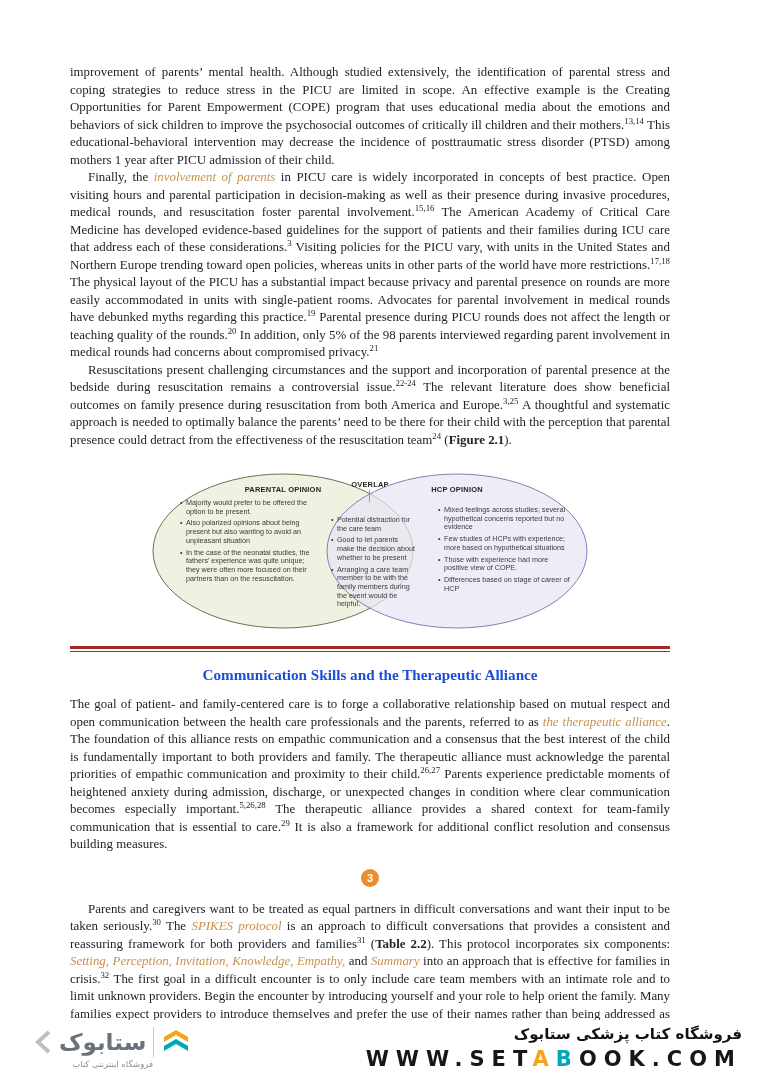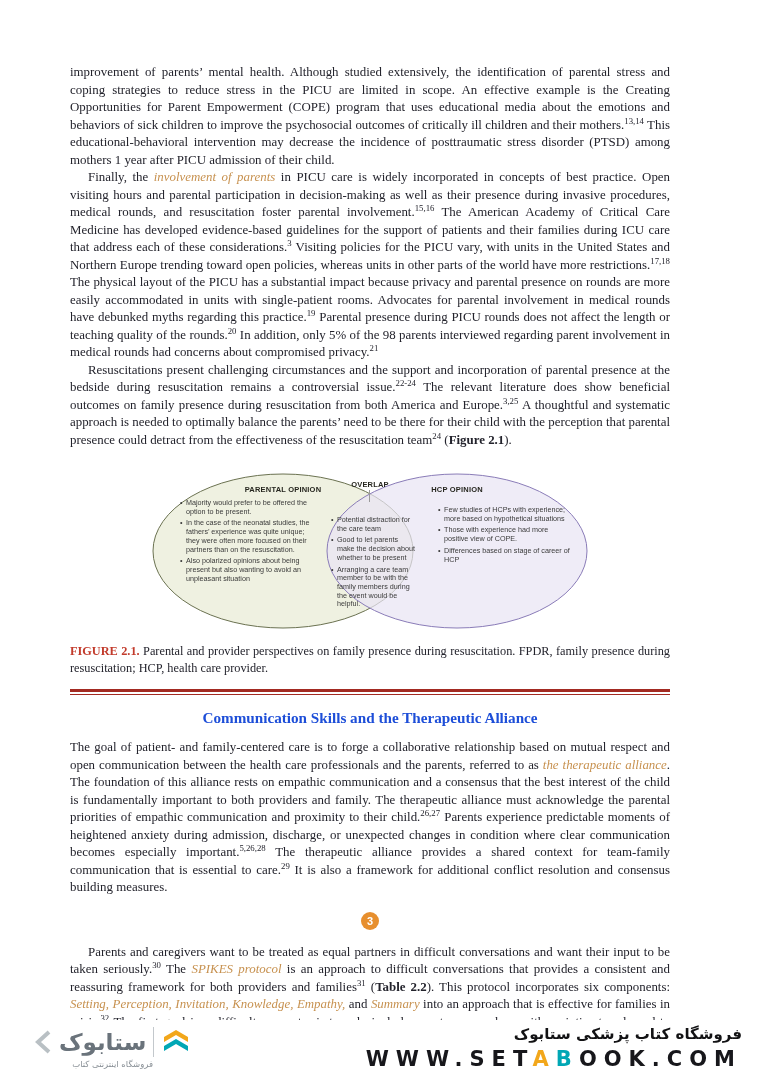--- a/index.html
+++ b/index.html
@@ -91,36 +91,36 @@
       <svg width="440" height="168" viewBox="0 0 440 168">
         <ellipse cx="133" cy="86" rx="130" ry="77" fill="#eff1e1" stroke="#6b7251" stroke-width="1"></ellipse>
         <ellipse cx="307" cy="86" rx="130" ry="77" fill="#e9e4f4" fill-opacity="0.72" stroke="#8a7cb8" stroke-width="1"></ellipse>
       </svg>
       <div class="v-head parental">PARENTAL OPINION</div>
       <div class="v-head overlap">OVERLAP</div>
       <div class="v-line"></div>
       <div class="v-head hcp">HCP OPINION</div>
       <div class="v-list parental">
           <div class="v-item">Majority would prefer to be offered the option to be present.</div>
+          <div class="v-item">Also polarized opinions about being present but also wanting to avoid an unpleasant situation</div>
           <div class="v-item">In the case of the neonatal studies, the fathers’ experience was quite unique; they were often more focused on their partners than on the resuscitation.</div>
-          <div class="v-item">Also polarized opinions about being present but also wanting to avoid an unpleasant situation</div>
         </div>
       <div class="v-list overlap">
           <div class="v-item">Potential distraction for the care team</div>
           <div class="v-item">Good to let parents make the decision about whether to be present</div>
           <div class="v-item">Arranging a care team member to be with the family members during the event would be helpful.</div>
         </div>
       <div class="v-list hcp">
+          <div class="v-item">Mixed feelings across studies; several hypothetical concerns reported but no evidence</div>
           <div class="v-item">Few studies of HCPs with experience; more based on hypothetical situations</div>
           <div class="v-item">Those with experience had more positive view of COPE.</div>
           <div class="v-item">Differences based on stage of career of HCP</div>
         </div>
     </div>
 
-    <p class="caption"><span class="rs-figlead">FIGURE 2.1.</span><span> Parental and provider perspectives on family presence during resuscitation. FPDR, family presence during resuscitation; HCP, health care provider.</span></p>
 
     <div class="double-rule"></div>
 
     <h2 class="section-heading">Communication Skills and the Therapeutic Alliance</h2>
 
     <p class="para"><span>The goal of patient- and family-centered care is to forge a collaborative relationship based on mutual respect and open communication between the health care professionals and the parents, referred to as </span><span class="rs-kt">the therapeutic alliance</span><span>. The foundation of this alliance rests on empathic communication and a consensus that the best interest of the child is fundamentally important to both providers and family. The therapeutic alliance must acknowledge the parental priorities of empathic communication and proximity to their child.</span><span class="rs-sup">26,27</span><span> Parents experience predictable moments of heightened anxiety during admission, discharge, or unexpected changes in condition where clear communication becomes especially important.</span><span class="rs-sup">5,26,28</span><span> The therapeutic alliance provides a shared context for team-family communication that is essential to care.</span><span class="rs-sup">29</span><span> It is also a framework for additional conflict resolution and consensus building measures.</span></p>
 
     <div class="page-badge">3</div>
 
     <p class="para indent"><span>Parents and caregivers want to be treated as equal partners in difficult conversations and want their input to be taken seriously.</span><span class="rs-sup">30</span><span> The </span><span class="rs-kt">SPIKES protocol</span><span> is an approach to difficult conversations that provides a consistent and reassuring framework for both providers and families</span><span class="rs-sup">31</span><span> (</span><span class="rs-b">Table 2.2</span><span>). This protocol incorporates six components: </span><span class="rs-kt">Setting, Perception, Invitation, Knowledge, Empathy,</span><span> and </span><span class="rs-kt">Summary</span><span> into an approach that is effective for families in crisis.</span><span class="rs-sup">32</span><span> The first goal in a difficult encounter is to only include care team members with an intimate role and to limit unknown providers. Begin the encounter by introducing yourself and your role to help orient the family. Many families expect providers to introduce themselves and prefer the use of their names rather than being addressed as “Mom” or “Dad.”</span><span class="rs-sup">33</span><span> Asking the family if “this is a suitable time to talk” gives them some control</span></p>

